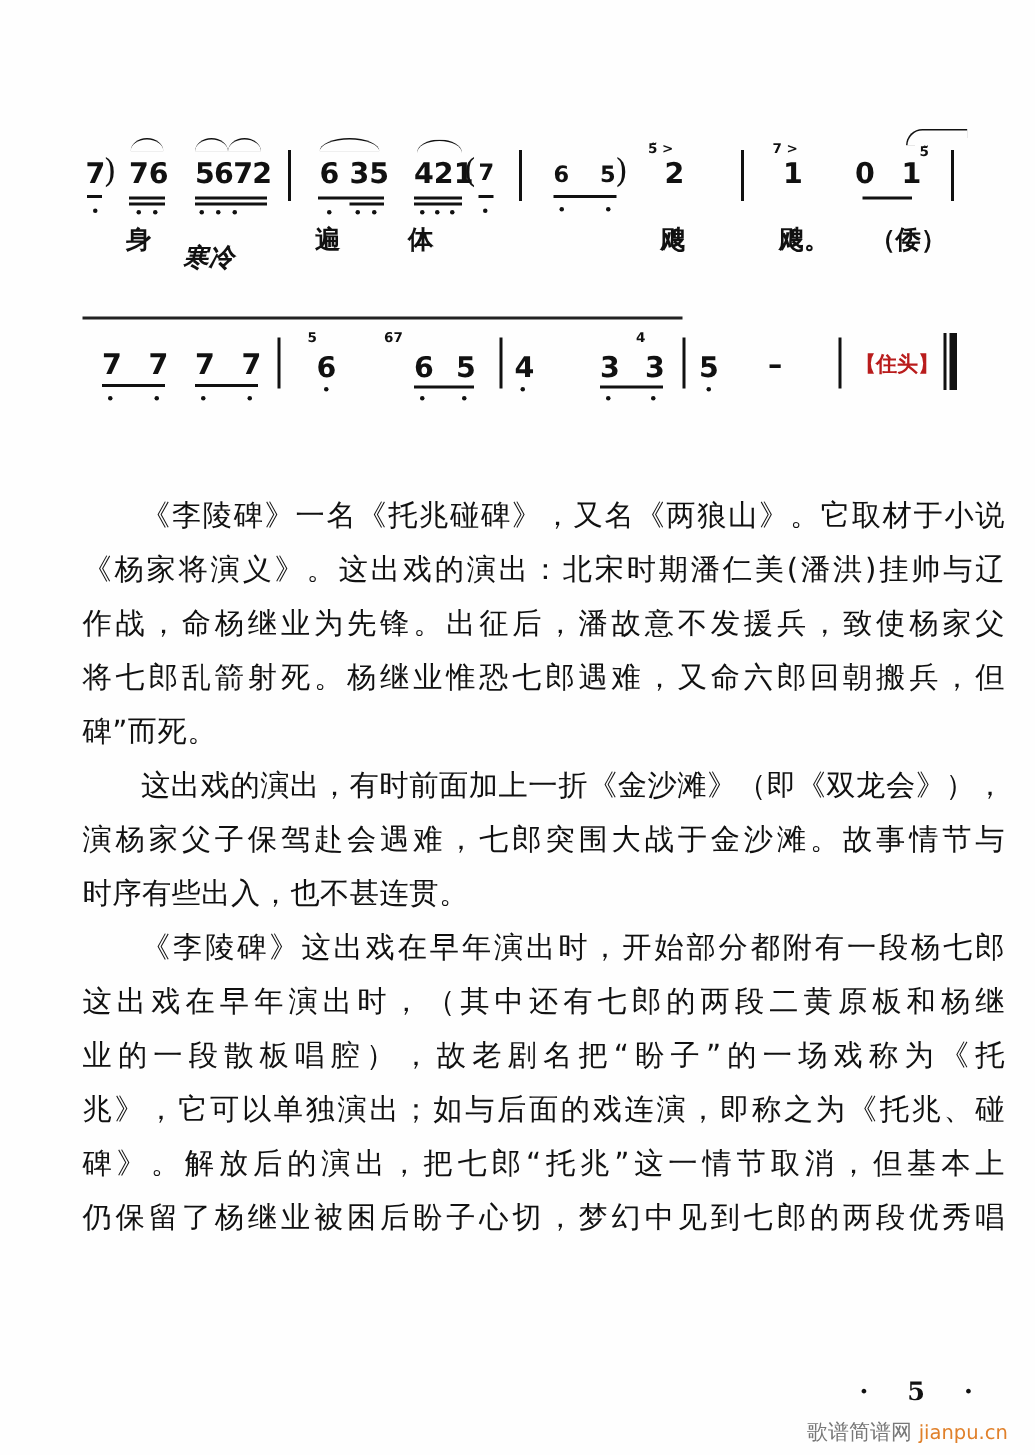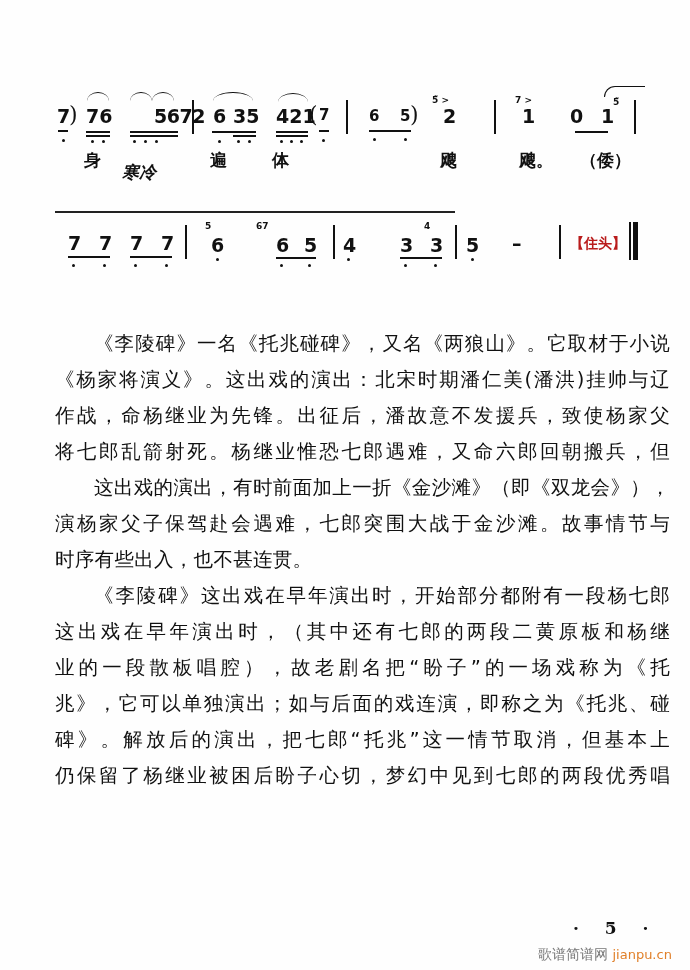--- a/index.html
+++ b/index.html
@@ -44,21 +44,21 @@
 
   <div class="slur" style="left:87px;top:92px;width:22px;"></div>
   <span class="num" style="left:86px;top:107px;">76</span>
   <div class="uline" style="left:86px;top:131px;width:24px;"></div>
   <div class="uline" style="left:86px;top:135px;width:24px;"></div>
   <div class="dot" style="left:91px;top:140px;"></div>
   <div class="dot" style="left:102px;top:140px;"></div>
 
   <div class="slur" style="left:130px;top:92px;width:22px;"></div>
   <div class="slur" style="left:152px;top:92px;width:22px;"></div>
-  <span class="num" style="left:130px;top:107px;letter-spacing:-0.5px;margin-left:24px;">5672</span>
+  <span class="num" style="left:130px;top:107px;letter-spacing:-0.5px;">5672</span>
   <div class="uline" style="left:130px;top:131px;width:48px;"></div>
   <div class="uline" style="left:130px;top:135px;width:48px;"></div>
   <div class="dot" style="left:133px;top:140px;"></div>
   <div class="dot" style="left:144px;top:140px;"></div>
   <div class="dot" style="left:155px;top:140px;"></div>
 
   <div class="bar" style="left:192px;top:100px;height:34px;"></div>
 
   <div class="slur" style="left:213px;top:92px;width:40px;"></div>
   <span class="num" style="left:213px;top:107px;">6</span>
@@ -167,20 +167,21 @@
   <div class="bar" style="left:629px;top:222px;height:38px;width:2px;"></div>
   <div class="endbar" style="left:633px;top:222px;height:38px;"></div>
 </div>
 
 <div class="prose" style="top:326px;">
   <div>
     <p class="indent">《李陵碑》一名《托兆碰碑》，又名《两狼山》。它取材于小说</p>
     <p>《杨家将演义》。这出戏的演出：北宋时期潘仁美(潘洪)挂帅与辽</p>
     <p>作战，命杨继业为先锋。出征后，潘故意不发援兵，致使杨家父</p>
     <p>将七郎乱箭射死。杨继业惟恐七郎遇难，又命六郎回朝搬兵，但</p>
+    <p class="last">碑”而死。</p>
   </div>
   <div>
     <p class="indent">这出戏的演出，有时前面加上一折《金沙滩》（即《双龙会》），</p>
     <p>演杨家父子保驾赴会遇难，七郎突围大战于金沙滩。故事情节与</p>
     <p class="last">时序有些出入，也不甚连贯。</p>
   </div>
   <div>
     <p class="indent">《李陵碑》这出戏在早年演出时，开始部分都附有一段杨七郎</p>
     <p>这出戏在早年演出时，（其中还有七郎的两段二黄原板和杨继</p>
     <p>业的一段散板唱腔），故老剧名把“盼子”的一场戏称为《托</p>

